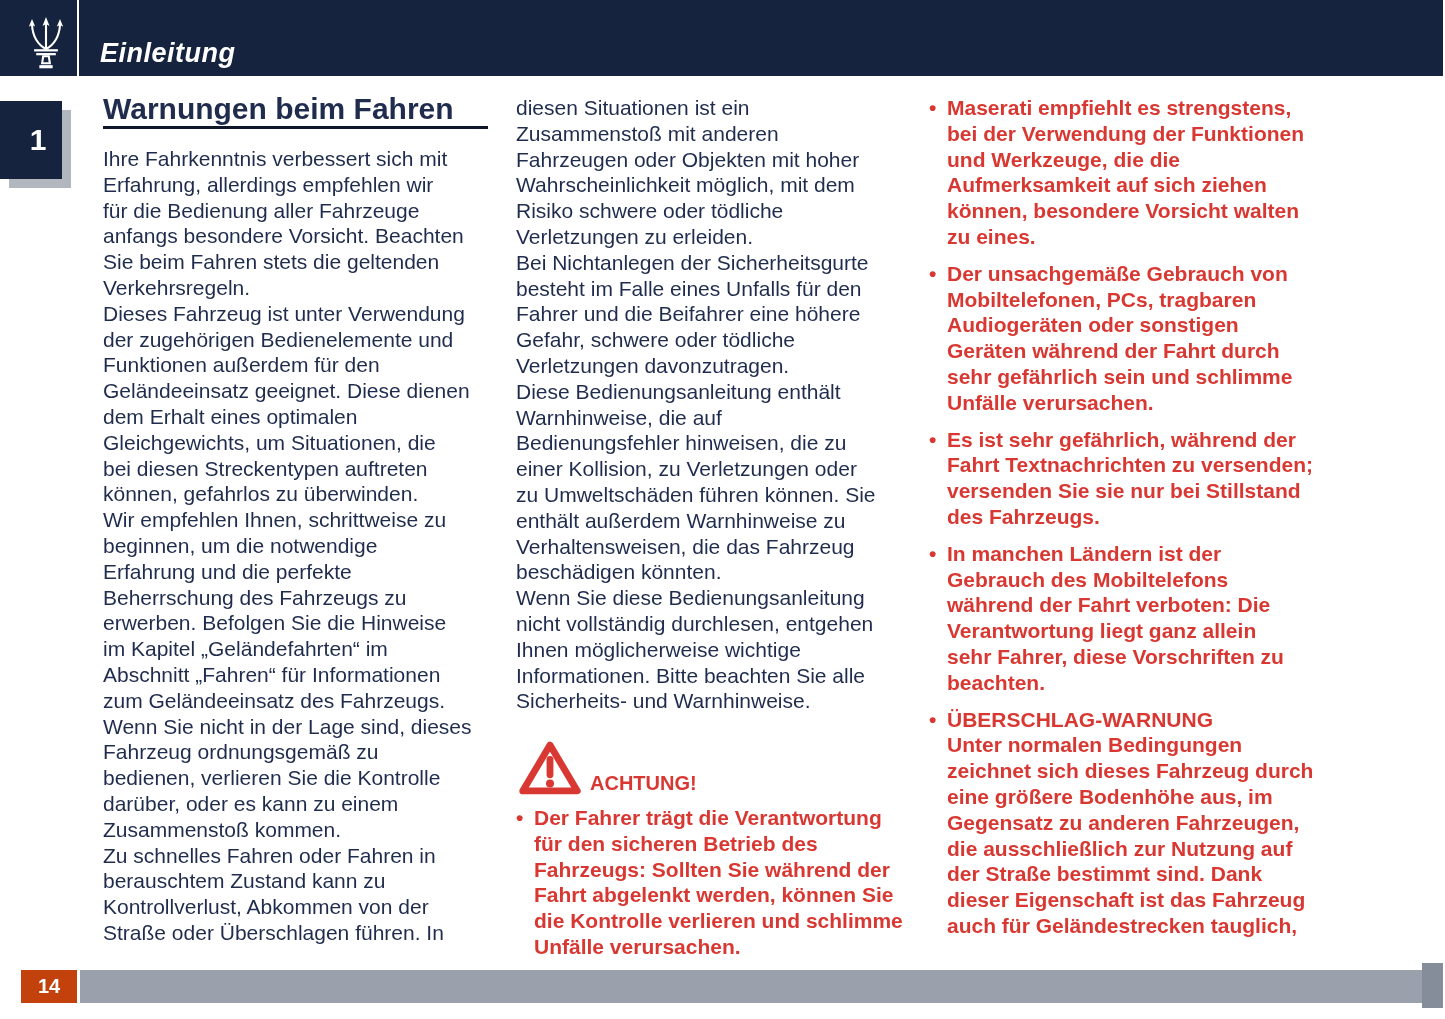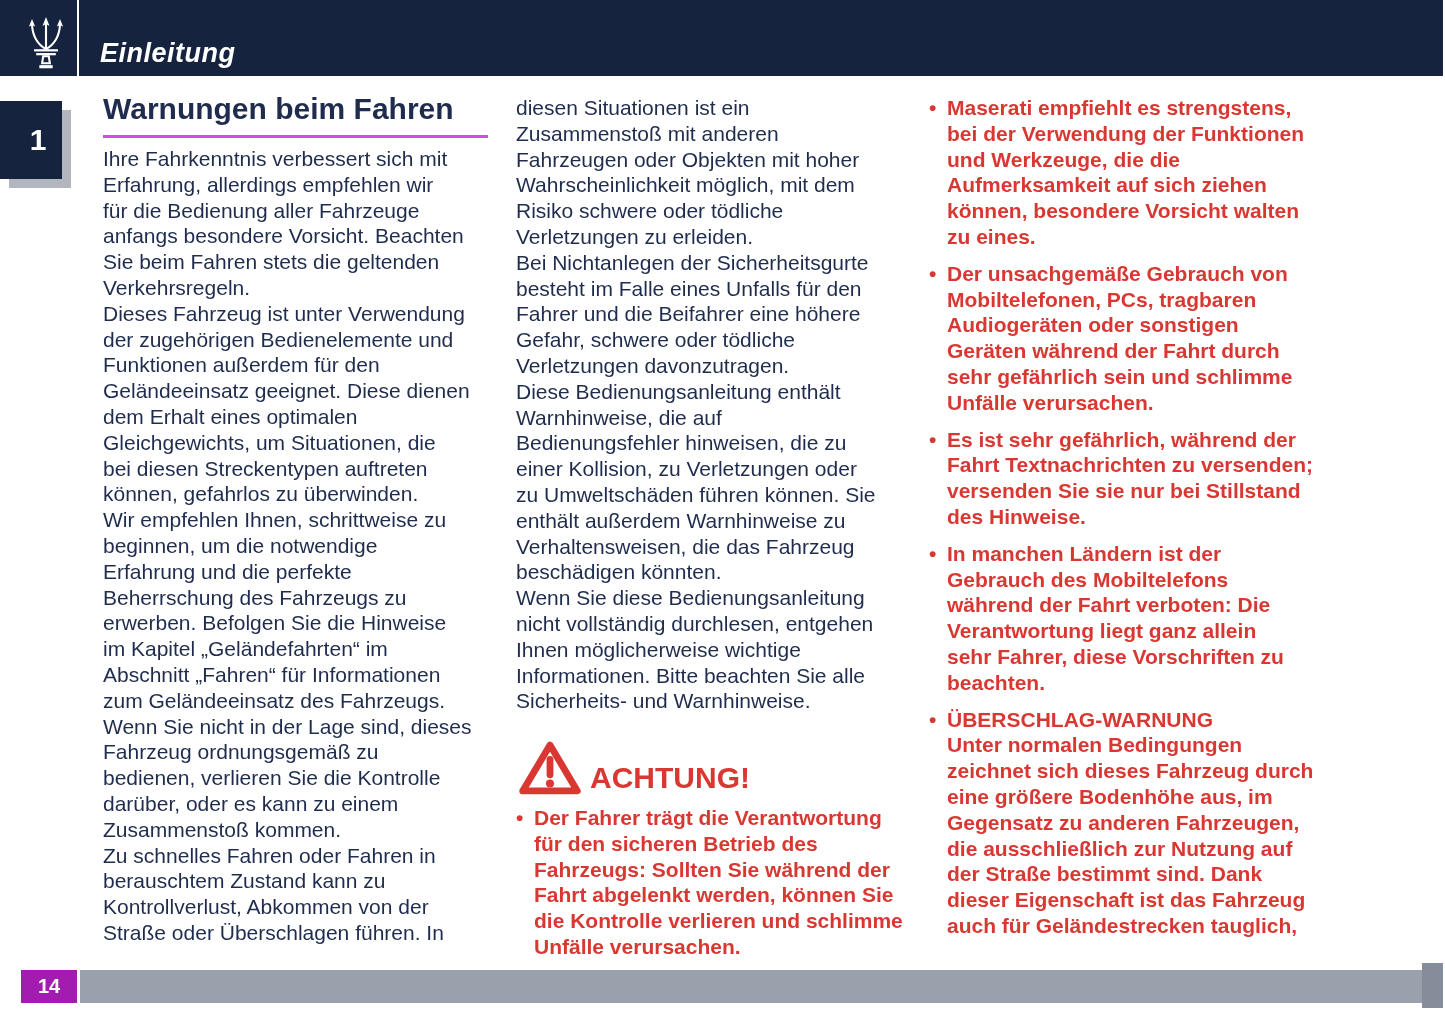--- a/index.html
+++ b/index.html
@@ -18,39 +18,39 @@
   
   .chapter-tab{
     position:absolute;left:0;top:101px;width:62px;height:78px;background:#15233e;
     box-shadow:9px 9px 0 #b1b6bf;color:#ffffff;display:flex;align-items:center;
     justify-content:center;padding-left:14px;box-sizing:border-box;
     font-size:30px;font-weight:bold;
   }
   
   .heading{
     position:absolute;left:103px;top:92px;width:385px;color:#1f2c4d;
-    font-size:30px;font-weight:bold;padding-bottom:9px;border-bottom:3px solid #d946ef;
+    font-size:30px;font-weight:bold;border-bottom:3px solid #0f172a;
   }
   .body-text{
     color:#1f2c4d;font-size:21px;line-height:25.8px;white-space:pre-line;
   }
   .col1-body{position:absolute;left:103px;top:146px;width:400px;}
   .col2-body{position:absolute;left:516px;top:95px;width:400px;}
   .achtung-row{position:absolute;left:519px;top:740px;display:flex;align-items:flex-end;}
   .achtung-row svg{width:62px;height:56px;display:block;}
-  .achtung-label{margin-left:9px;margin-bottom:1px;color:#d93832;font-size:30px;font-weight:bold;}
+  .achtung-label{margin-left:9px;margin-bottom:1px;color:#d93832;font-size:20px;font-weight:bold;}
   .warn-list{position:absolute;display:flex;flex-direction:column;gap:11px;}
   .col2-warnings{left:516px;top:805px;width:405px;}
   .col3-warnings{left:929px;top:95px;width:405px;}
   .bullet{display:flex;color:#d93832;font-size:21px;line-height:25.8px;font-weight:bold;}
   .bullet .marker{width:18px;flex:none;}
   .bullet .btext{white-space:pre-line;flex:1;}
   
   .page-box{
-    position:absolute;left:21px;top:970px;width:56px;height:33px;background:#a21caf;
+    position:absolute;left:21px;top:970px;width:56px;height:33px;background:#c2410c;
     color:#ffffff;font-size:20px;font-weight:bold;display:flex;align-items:center;justify-content:center;
   }
   .footer-bar{position:absolute;left:80px;top:970px;width:1343px;height:33px;background:#9aa1ac;}
   .footer-endcap{position:absolute;left:1422px;top:963px;width:21px;height:45px;background:#868d9a;}
 </style>
 </head>
 <body>
 
 <div class="page">
 
@@ -173,21 +173,21 @@
 Audiogeräten oder sonstigen
 Geräten während der Fahrt durch
 sehr gefährlich sein und schlimme
 Unfälle verursachen.</span>
     </div>
     <div class="bullet">
       <span class="marker">•</span>
       <span class="btext">Es ist sehr gefährlich, während der
 Fahrt Textnachrichten zu versenden;
 versenden Sie sie nur bei Stillstand
-des Hinweise.</span>
+des Fahrzeugs.</span>
     </div>
     <div class="bullet">
       <span class="marker">•</span>
       <span class="btext">In manchen Ländern ist der
 Gebrauch des Mobiltelefons
 während der Fahrt verboten: Die
 Verantwortung liegt ganz allein
 sehr Fahrer, diese Vorschriften zu
 beachten.</span>
     </div>

